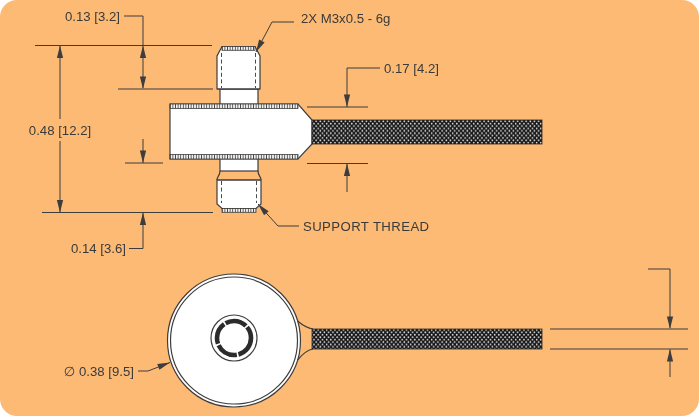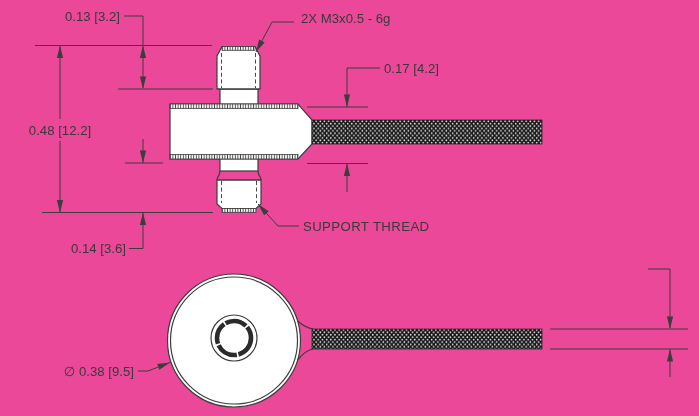--- a/index.html
+++ b/index.html
@@ -1,18 +1,19 @@
 <!DOCTYPE html>
 <html><head>
 <meta charset="utf-8">
 <style>
   html,body{margin:0;padding:0;background:#ffffff;}
   .canvas{
-    position:relative;width:699px;height:416px;background:#ec4899;overflow:hidden;
+    position:relative;width:699px;height:416px;background:#fdba74;overflow:hidden;
     font-family:"Liberation Sans", sans-serif;
+    border-radius:17px;
   }
   svg text{
     font-family:"Liberation Sans", sans-serif;
     font-size:13.2px;
     fill:#3a3a3a;
   }
   svg text.caps{letter-spacing:0.4px;}
   .geo{stroke:#3d3d3d;stroke-width:1.2;fill:none;}
   .geow{stroke:#3d3d3d;stroke-width:1.2;fill:#ffffff;}
   .dim{stroke:#3d3d3d;stroke-width:1;fill:none;}

